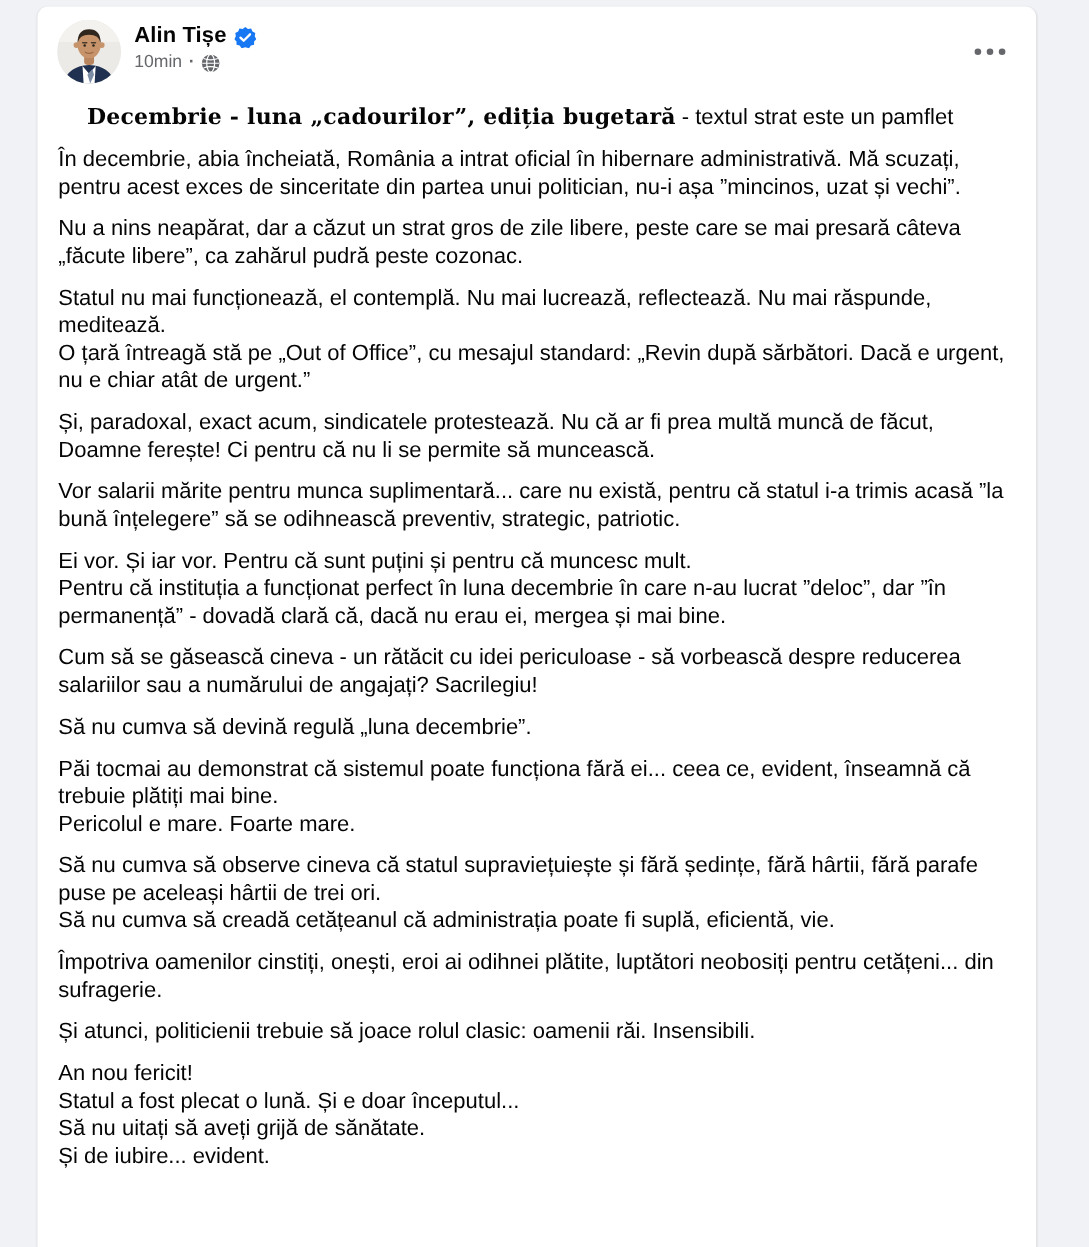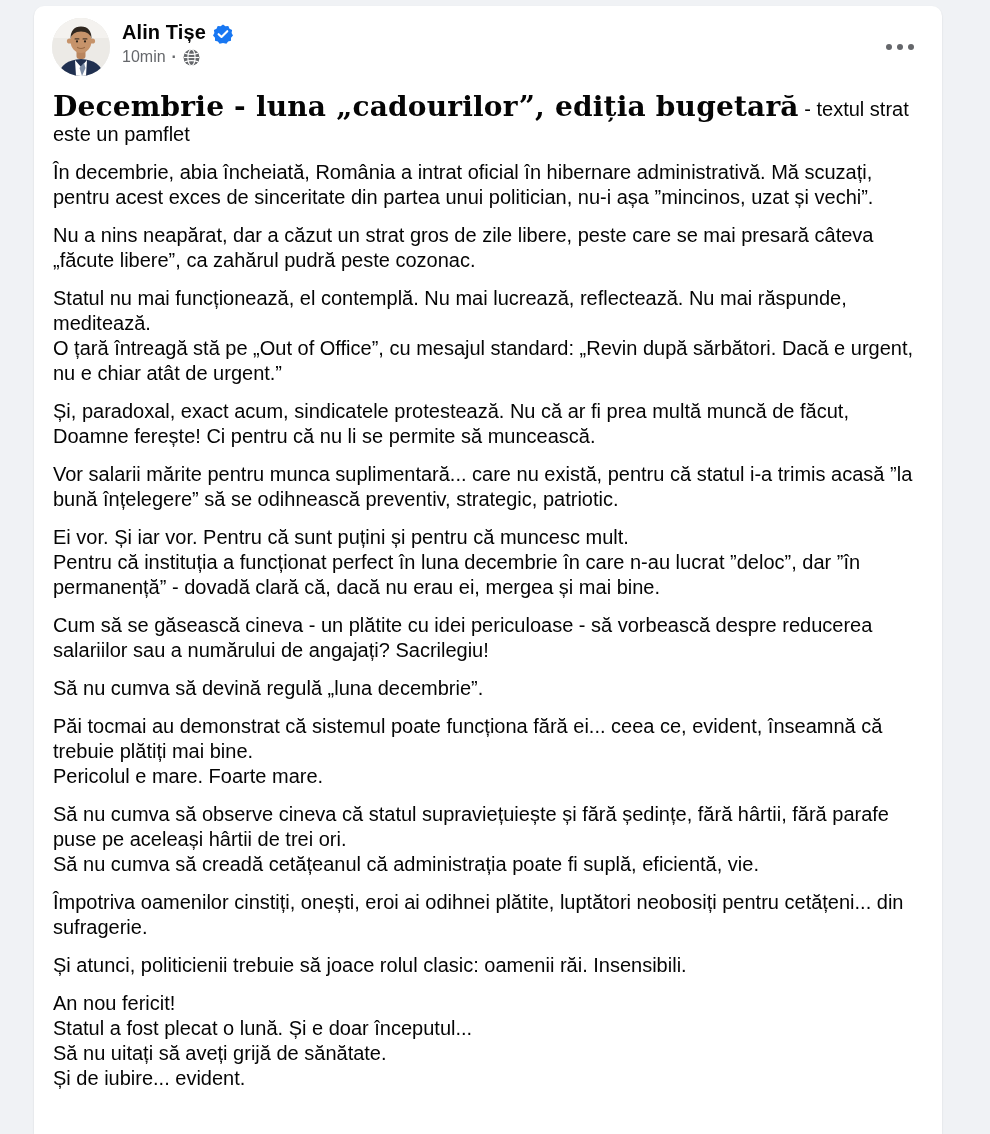--- a/index.html
+++ b/index.html
@@ -81,22 +81,23 @@
   .content {
     padding: 18px 21px 0 19px;
     font-size: 20px;
     line-height: 25px;
     color: #050505;
   }
   .content p { margin: 0 0 13px 0; }
   .title-bold {
     font-family: "DejaVu Serif", "Liberation Serif", serif;
     font-weight: 700;
-    font-size: 28px;
+    font-size: 20px;
     letter-spacing: .2px;
+    margin-left: 26px;
   }
 </style>
 </head>
 <body style="background: rgb(240, 242, 245);">
 
 <article class="card" style="background: rgb(255, 255, 255);">
 
   <header class="post-header">
     <div class="avatar">
       <svg viewBox="0 0 58 58">
@@ -160,21 +161,21 @@
 
   <div class="content">
     <p><span class="title-bold">Decembrie - luna „cadourilor”, ediția bugetară</span><span> - textul strat este un pamflet</span></p>
     <div id="paragraphs">
         <p>În decembrie, abia încheiată, România a intrat oficial în hibernare administrativă. Mă scuzați, pentru acest exces de sinceritate din partea unui politician, nu-i așa ”mincinos, uzat și vechi”.</p>
         <p>Nu a nins neapărat, dar a căzut un strat gros de zile libere, peste care se mai presară câteva „făcute libere”, ca zahărul pudră peste cozonac.</p>
         <p>Statul nu mai funcționează, el contemplă. Nu mai lucrează, reflectează. Nu mai răspunde, meditează.<br>O țară întreagă stă pe „Out of Office”, cu mesajul standard: „Revin după sărbători. Dacă e urgent, nu e chiar atât de urgent.”</p>
         <p>Și, paradoxal, exact acum, sindicatele protestează. Nu că ar fi prea multă muncă de făcut, Doamne ferește! Ci pentru că nu li se permite să muncească.</p>
         <p>Vor salarii mărite pentru munca suplimentară... care nu există, pentru că statul i-a trimis acasă ”la bună înțelegere” să se odihnească preventiv, strategic, patriotic.</p>
         <p>Ei vor. Și iar vor. Pentru că sunt puțini și pentru că muncesc mult.<br>Pentru că instituția a funcționat perfect în luna decembrie în care n-au lucrat ”deloc”, dar ”în permanență” - dovadă clară că, dacă nu erau ei, mergea și mai bine.</p>
-        <p>Cum să se găsească cineva - un plătite cu idei periculoase - să vorbească despre reducerea salariilor sau a numărului de angajați? Sacrilegiu!</p>
+        <p>Cum să se găsească cineva - un rătăcit cu idei periculoase - să vorbească despre reducerea salariilor sau a numărului de angajați? Sacrilegiu!</p>
         <p>Să nu cumva să devină regulă „luna decembrie”.</p>
         <p>Păi tocmai au demonstrat că sistemul poate funcționa fără ei... ceea ce, evident, înseamnă că trebuie plătiți mai bine.<br>Pericolul e mare. Foarte mare.</p>
         <p>Să nu cumva să observe cineva că statul supraviețuiește și fără ședințe, fără hârtii, fără parafe puse pe aceleași hârtii de trei ori.<br>Să nu cumva să creadă cetățeanul că administrația poate fi suplă, eficientă, vie.</p>
         <p>Împotriva oamenilor cinstiți, onești, eroi ai odihnei plătite, luptători neobosiți pentru cetățeni... din sufragerie.</p>
         <p>Și atunci, politicienii trebuie să joace rolul clasic: oamenii răi. Insensibili.</p>
         <p>An nou fericit!<br>Statul a fost plecat o lună. Și e doar începutul...<br>Să nu uitați să aveți grijă de sănătate.<br>Și de iubire... evident.</p>
       </div>
   </div>
 
 </article>

